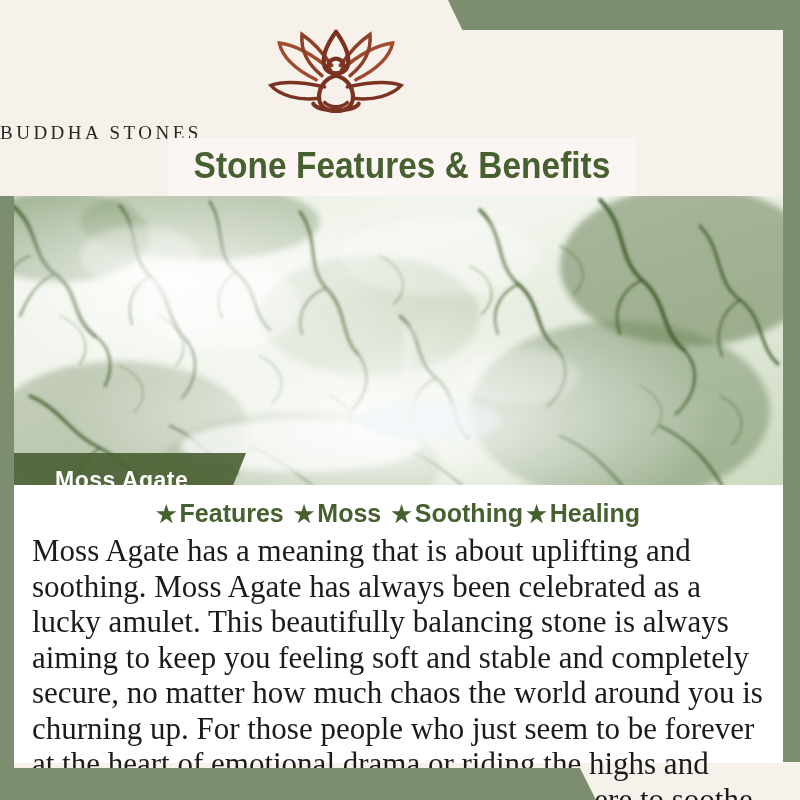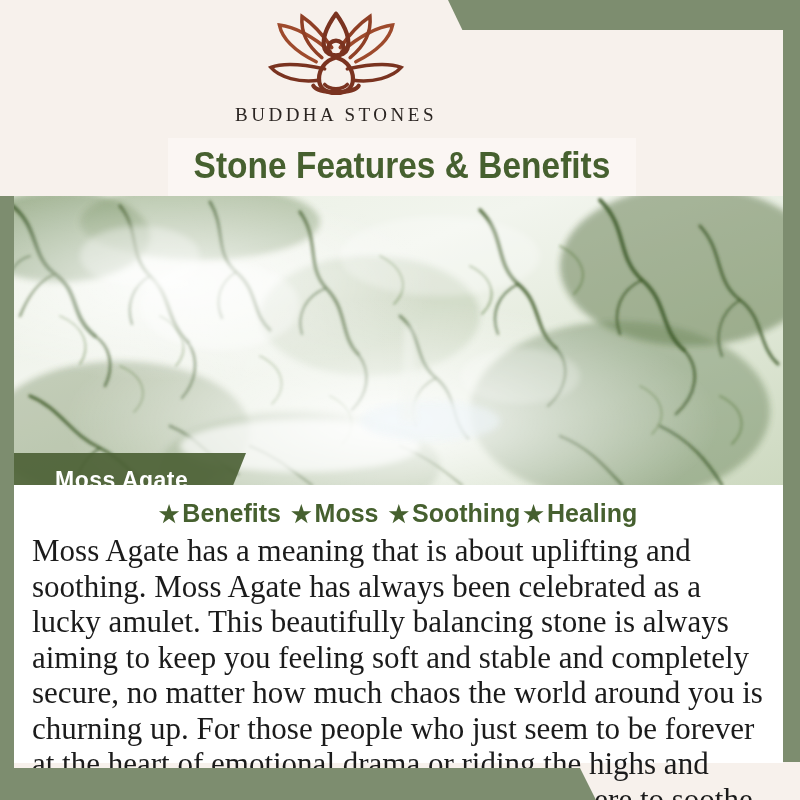--- a/index.html
+++ b/index.html
@@ -57,23 +57,23 @@
   
   .header {
     position: absolute;
     top: 0; left: 0;
     width: 800px; height: 196px;
     background: #f7f1ec;
     z-index: 2;
   }
   .logo-wrap {
     position: absolute;
-    top: 8px; left: 0;
+    top: 26px; left: 0;
     width: 672px;
-    text-align: center;
+    text-align: left;
   }
   .logo-mark {
     width: 170px;
     height: 92px;
     display: block;
     margin: 0 auto;
   }
   .logo-text {
     margin-top: 4px;
     font-family: "Liberation Serif", serif;
@@ -346,21 +346,21 @@
       </g>
     </svg>
   </div>
 
   <div class="stone-label"></div>
   <div class="stone-label-text">Moss Agate</div>
 
   <div class="content">
 
     <div class="keywords">
-      <span class="star">★</span><span class="kw">Benefits</span>
+      <span class="star">★</span><span class="kw">Features</span>
       <span class="star">★</span><span class="kw">Moss</span>
       <span class="star">★</span><span class="kw">Soothing</span><span class="star">★</span><span class="kw">Healing</span>
     </div>
 
     <div class="body-text">Moss Agate has a meaning that is about uplifting and soothing. Moss Agate has always been celebrated as a lucky amulet. This beautifully balancing stone is always aiming to keep you feeling soft and stable and completely secure, no matter how much chaos the world around you is churning up. For those people who just seem to be forever at the heart of emotional drama or riding the highs and lows of manic mood swings, Moss Agate is here to soothe your soul.</div>
   </div>
 
   <div class="bottom-strip"></div>
 
   <div class="band-top"></div>

